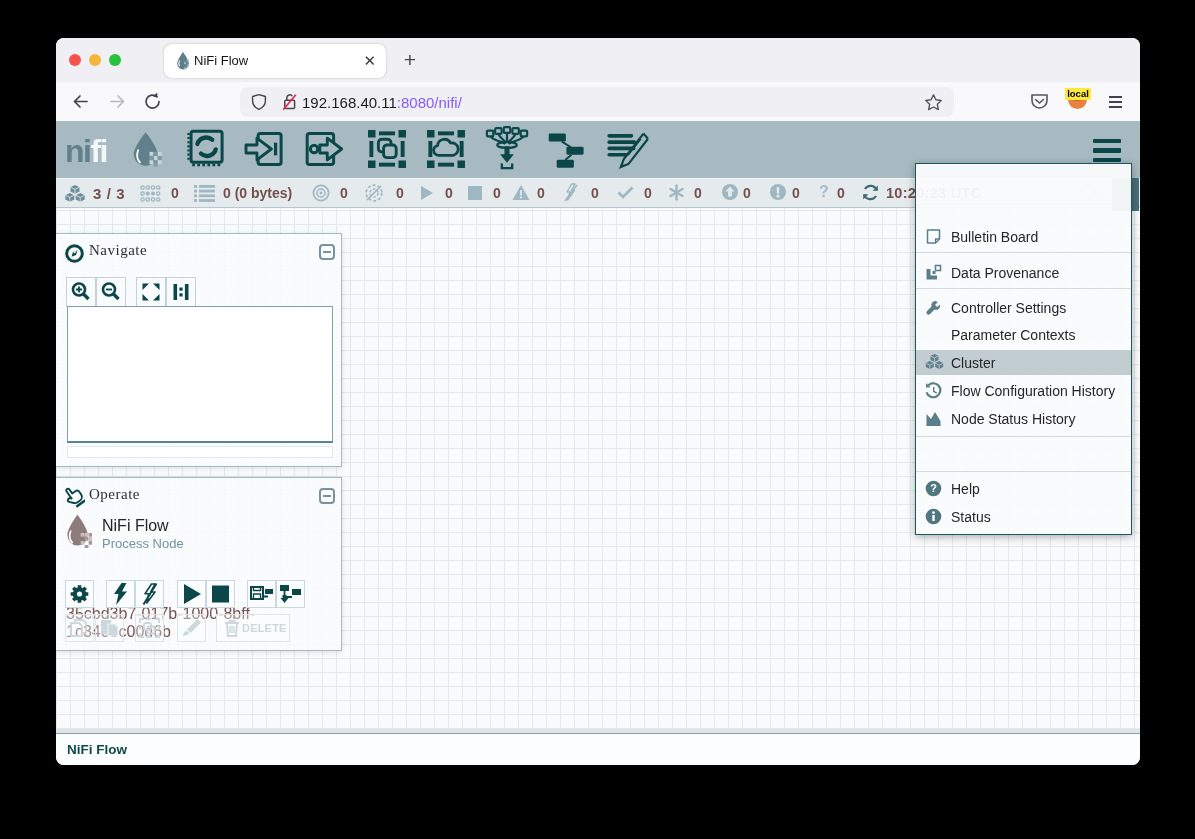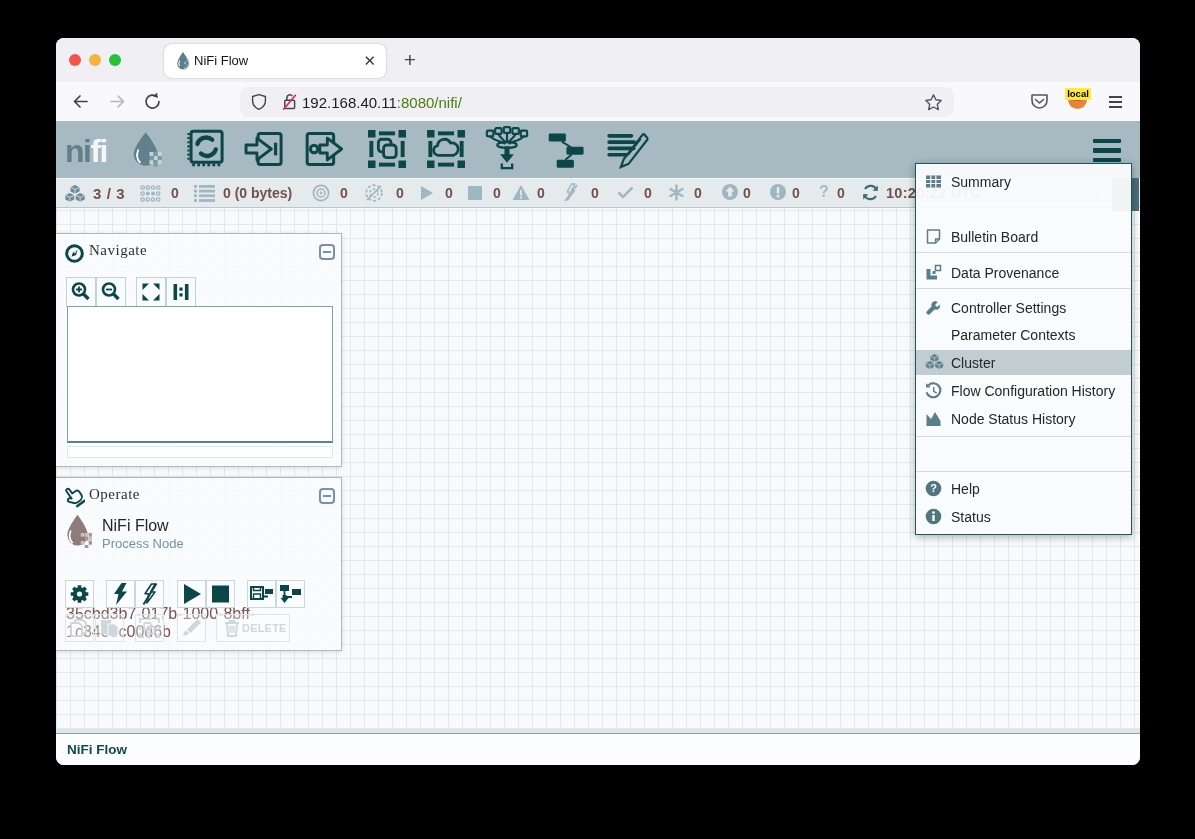--- a/index.html
+++ b/index.html
@@ -13,21 +13,21 @@
 #tab{position:absolute;left:108px;top:6px;width:222px;height:34px;background:#fff;border-radius:8px;
      box-shadow:0 0 2px rgba(0,0,0,0.25);}
 #tab .title{position:absolute;left:30px;top:9px;font-size:13px;color:#15141a;}
 #tab .close{position:absolute;right:10px;top:8px;font-size:15px;color:#3a3a44;}
 #newtab{position:absolute;left:340px;top:8px;width:28px;height:28px;color:#4a4a55;font-size:21px;
         line-height:28px;text-align:center;font-weight:400;}
 #toolbar{position:absolute;left:0;top:44px;width:100%;height:39px;background:#f9f9fb;border-bottom:1px solid #e3e3e8;}
 .navbtn{position:absolute;top:7px;width:25px;height:25px;text-align:center;line-height:25px;}
 #urlbar{position:absolute;left:184px;top:5px;width:714px;height:30px;background:#f0f0f4;border-radius:8px;}
 #urltxt{position:absolute;left:62px;top:7px;font-size:15px;color:#1b1b21;white-space:nowrap;}
-#urltxt .gray{color:#4d7c0f;}
+#urltxt .gray{color:#8b5cf6;}
 
 #nfheader{position:absolute;left:0;top:83px;width:100%;height:57px;background:#a7b9c1;}
 #statusbar{position:absolute;left:0;top:140px;width:100%;height:29px;background:#e5eaed;border-bottom:1px solid #b9c8cf;box-shadow:inset 0 1px 0 #f2f6f7;}
 #statusbar .num{position:absolute;top:7px;font-size:14px;font-weight:bold;color:#74504c;}
 #canvas{position:absolute;left:0;top:170px;width:100%;height:525px;background-color:#f8fafb;
   background-image:linear-gradient(to right,#e2e9ec 1px,transparent 1px),
                    linear-gradient(to bottom,#e2e9ec 1px,transparent 1px);
   background-size:14px 14px;background-position:0px 2px;}
 #band{position:absolute;left:0;top:691px;width:100%;height:4px;background:#e0e4e6;}
 #crumbbar{position:absolute;left:0;top:695px;width:100%;height:32px;background:#fbfdfe;border-top:1px solid #85a2b0;}
@@ -496,29 +496,20 @@
       </div>
     </div>
   </div>
   <div id="band"></div>
   <div id="crumbbar">
       <span>NiFi Flow</span>
     </div>
   <div style="position:absolute;left:1056px;top:140px;width:27px;height:33px;background:#4a6d78;"></div>
 
   <div id="menu">
-    <div class="mi" style="top:5px">
-      <svg class="ic" viewBox="0 0 17 17">
-          <rect x="1" y="2.5" width="15" height="12" fill="#5a7f8b"></rect>
-        <g stroke="#f6f8f9" stroke-width="1.2">
-            <path d="M1 6.5 h15 M1 10.5 h15 M5.8 2.5 v12 M10.8 2.5 v12"></path>
-          </g>
-      </svg>
-      <span class="txt">Summary</span>
-    </div>
     <div class="mi" style="top:60px">
       <svg class="ic" viewBox="0 0 17 17">
         <path d="M2.5 2 h12 v9 l-4 4 h-8 Z" stroke="#5a7f8b" stroke-width="1.5" fill="none" stroke-linejoin="round"></path>
         <path d="M14.5 11 h-4 v4" stroke="#5a7f8b" stroke-width="1.3" fill="none"></path>
       </svg>
       <span class="txt">Bulletin Board</span>
     </div>
     <div class="mdiv" style="top:88px"></div>
     <div class="mi" style="top:95.5px">
       <svg class="ic" viewBox="0 0 17 17">

